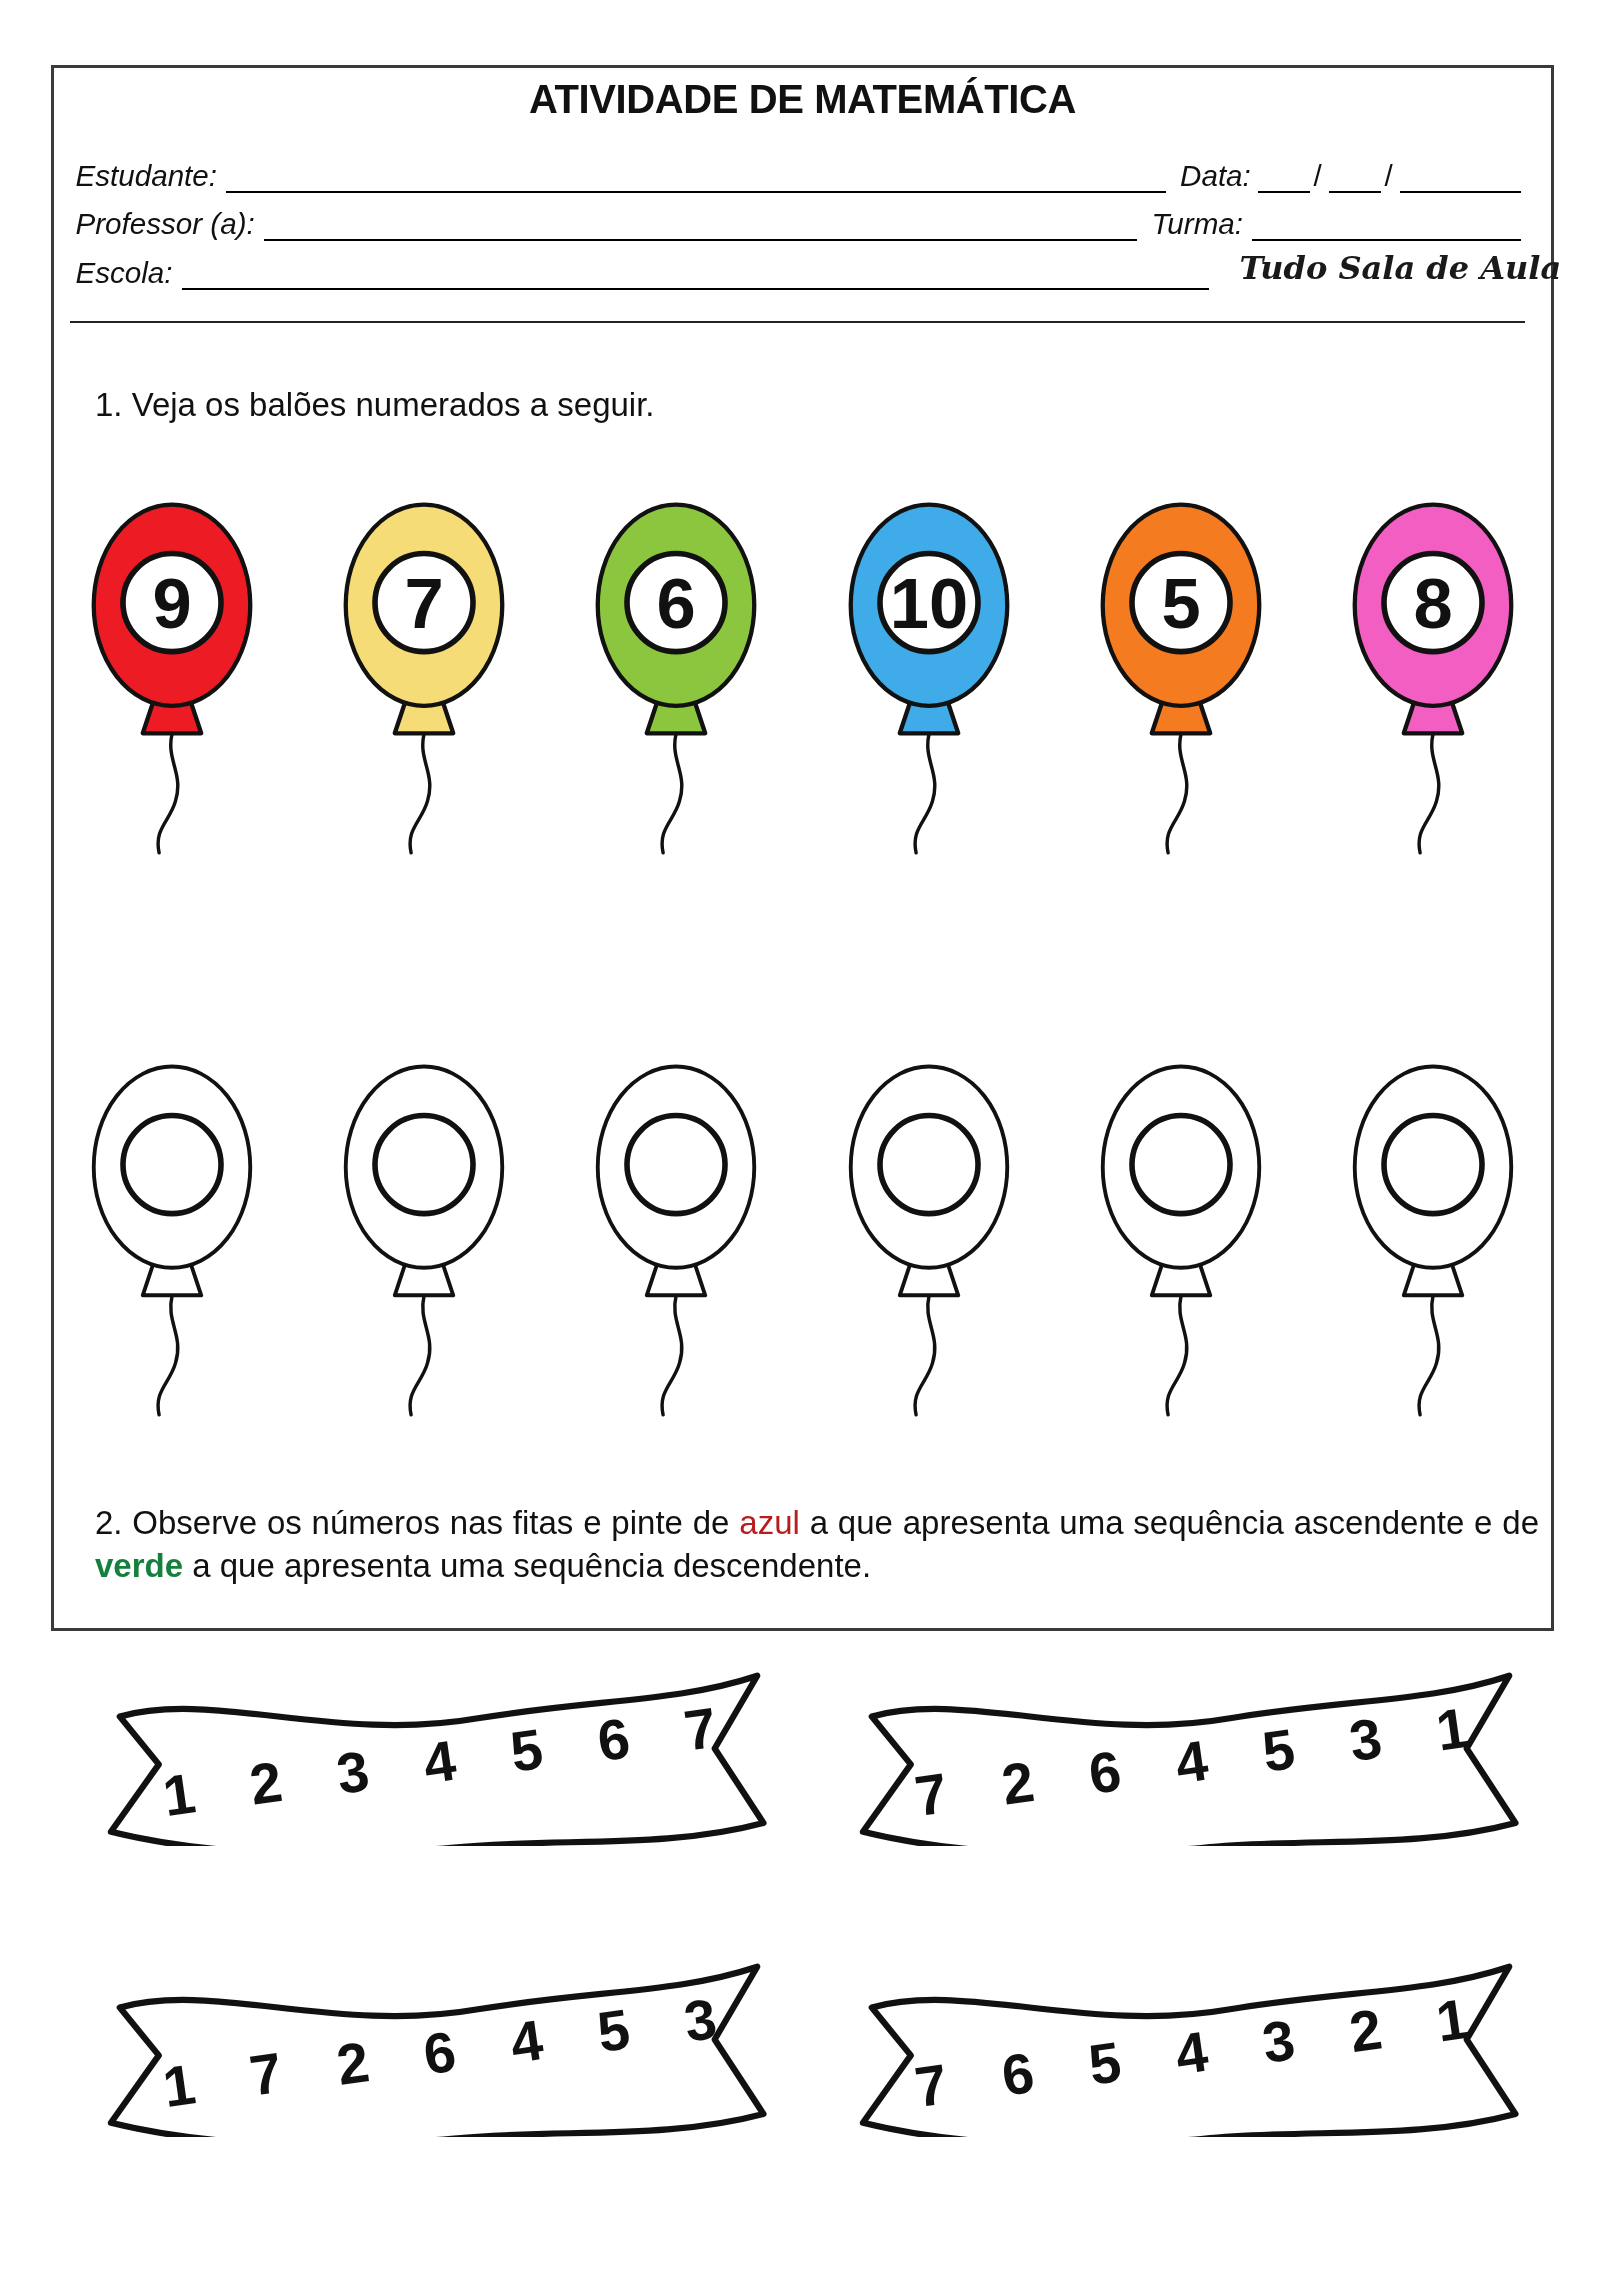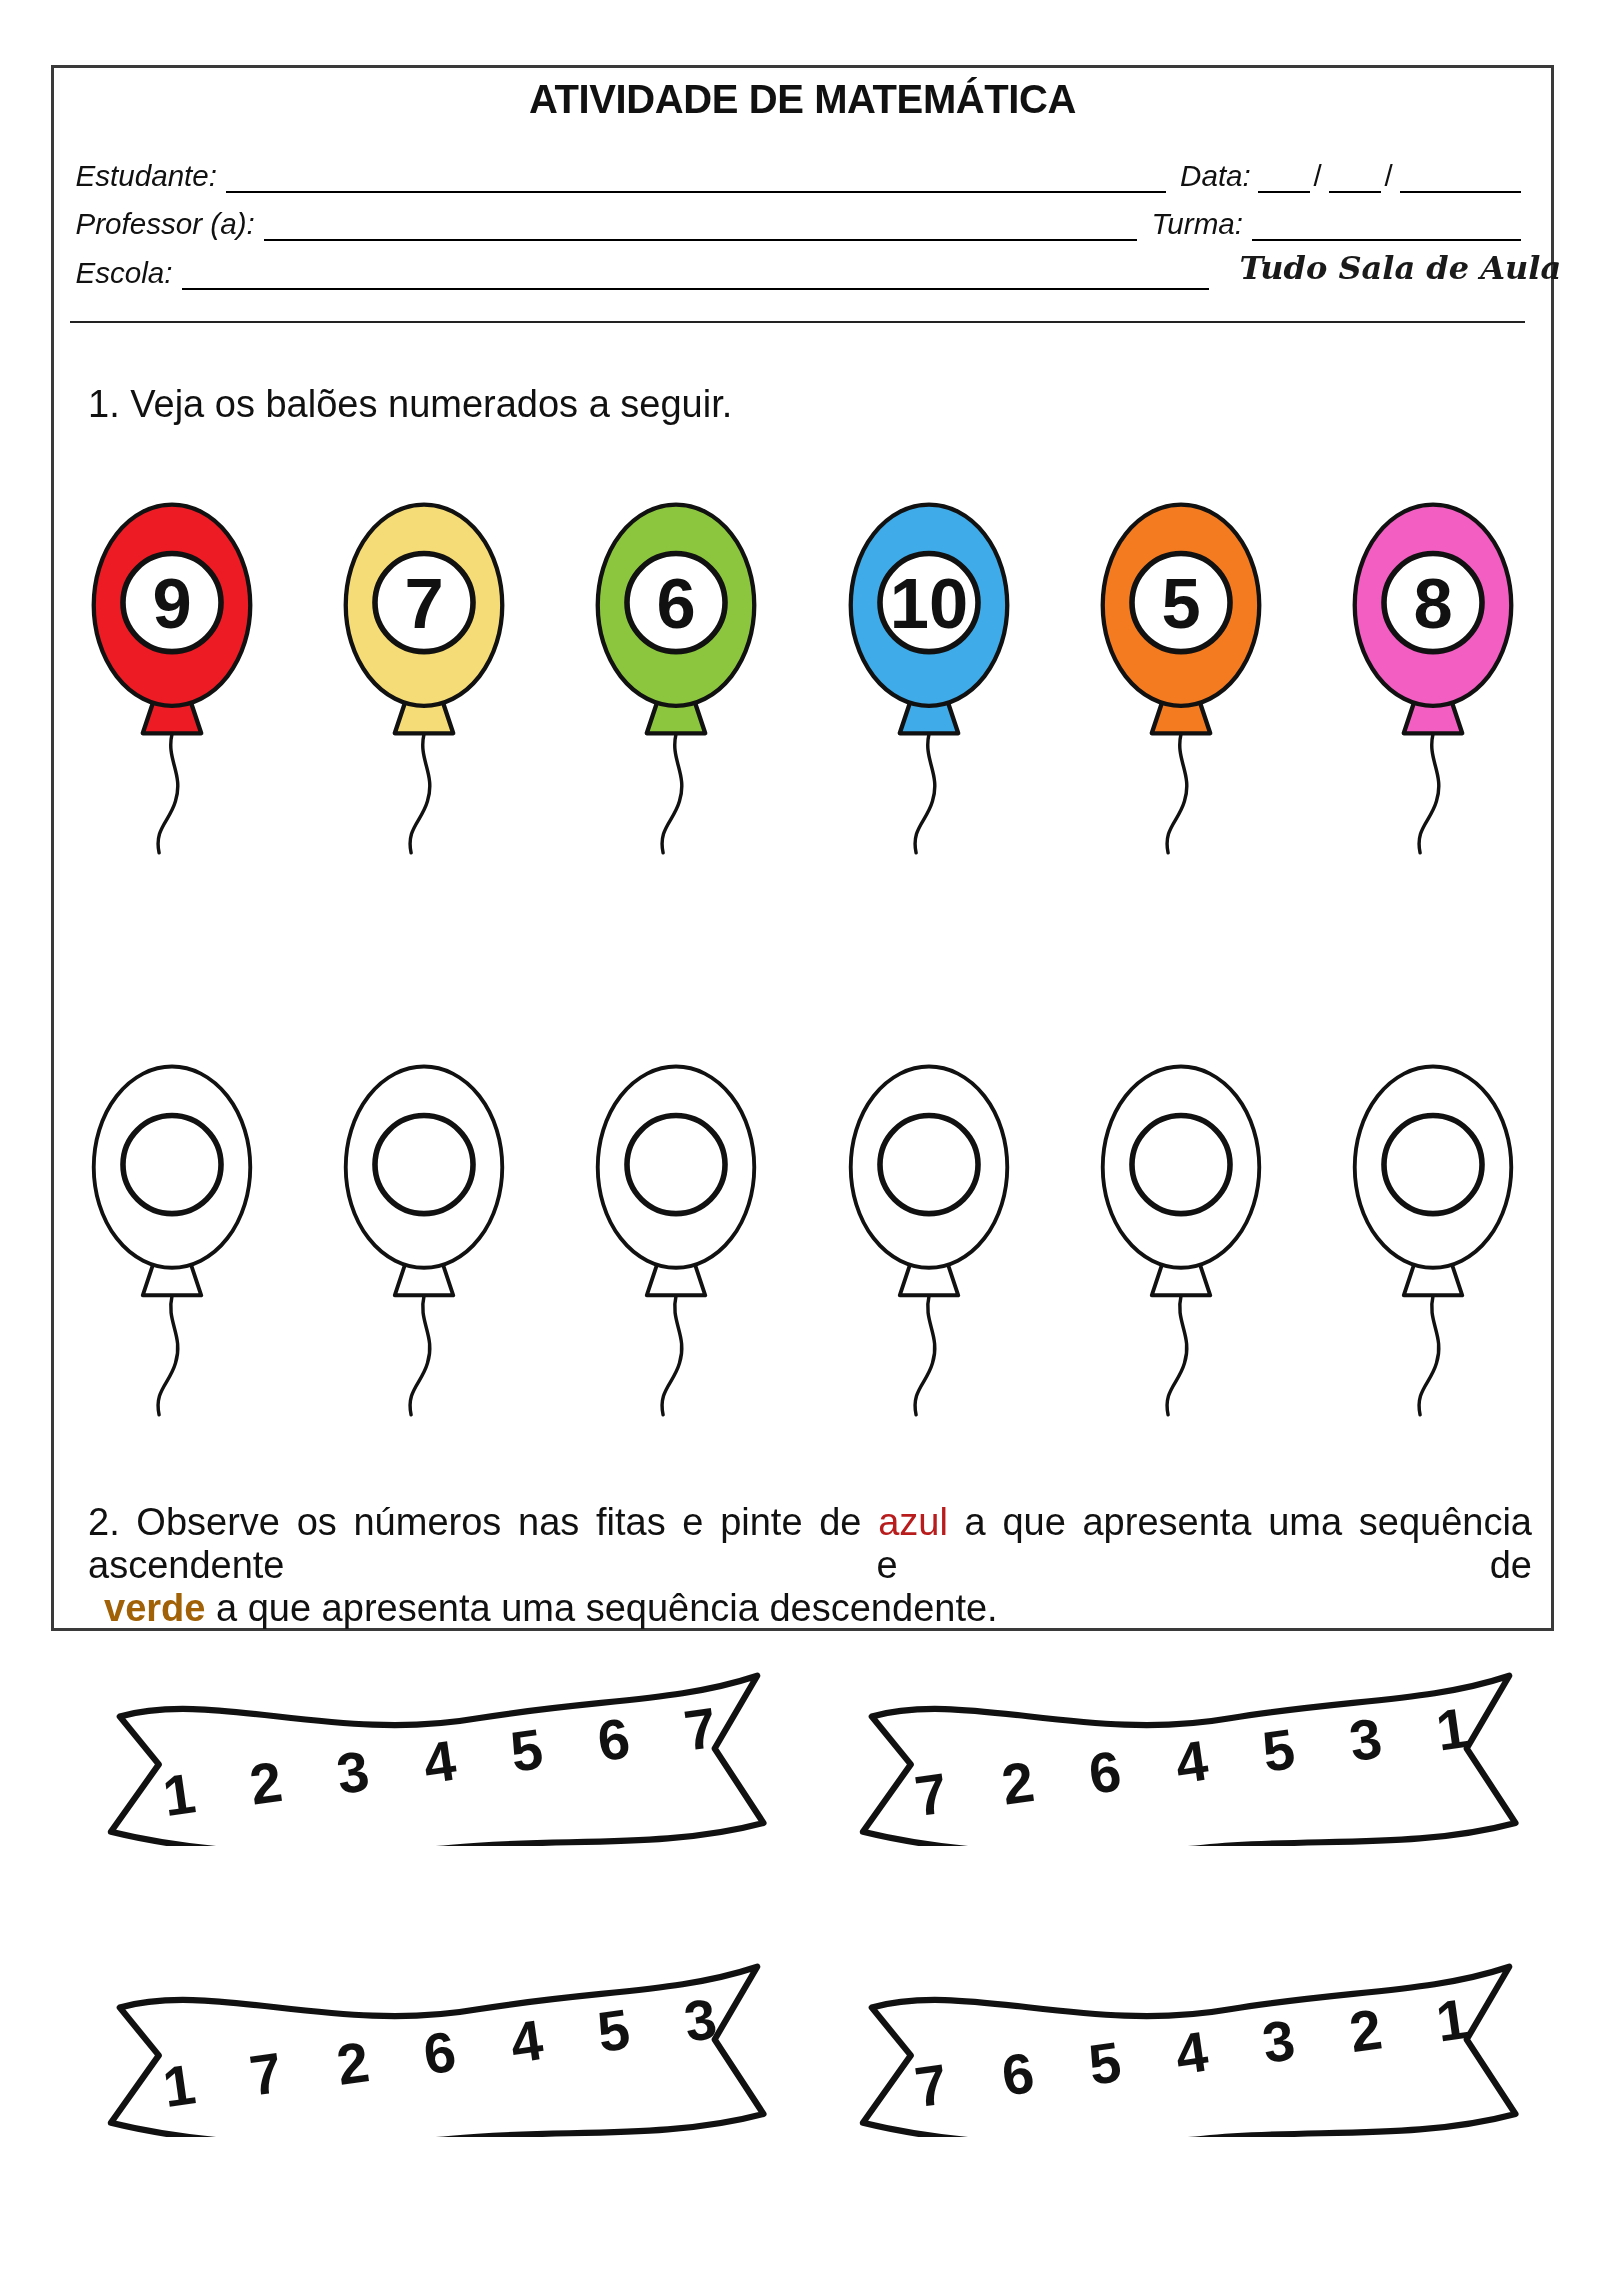--- a/index.html
+++ b/index.html
@@ -34,29 +34,29 @@
   }
   .logo-text{
     font-family:"DejaVu Serif",serif;font-style:italic;font-weight:700;
     font-size:32px;white-space:nowrap;color:#1a1a1a;
   }
   .separator{
     position:absolute;left:16px;top:253px;width:1455px;height:0;
     border-top:2.7px solid #222;
   }
   .q-text{
-    position:absolute;left:8px;width:100%;box-sizing:border-box;
-    padding:0 27px 0 26px;font-size:38px;line-height:43px;
+    position:absolute;left:15px;width:100%;box-sizing:border-box;
+    padding:0 27px 0 26px;font-size:33px;line-height:43px;
   }
   .q1{top:315px;}
   .agora{top:879px;}
   .q2{top:1433px;}
   .justify-line{text-align:justify;text-align-last:justify;}
   .hl-blue{color:#b91c1c;font-weight:400;}
-  .hl-green{color:#a16207;font-weight:700;margin-left:16px;}
+  .hl-green{color:#15803d;font-weight:700;}
   .balloon-row{
     position:absolute;left:0;width:100%;box-sizing:border-box;
     display:flex;justify-content:space-between;padding:0 32px;
   }
   .balloons-colored{top:432px;}
   .balloons-blank{top:994px;}
   .bl-num{font:700 82px "Liberation Sans",sans-serif;text-anchor:middle;fill:#111;}
   .rb-num{font:700 64px "Liberation Sans",sans-serif;text-anchor:middle;fill:#111;}
   .ribbon-shape{fill:#fff;stroke:#111;stroke-width:7;stroke-linejoin:round;}
   .ribbon{position:absolute;}

